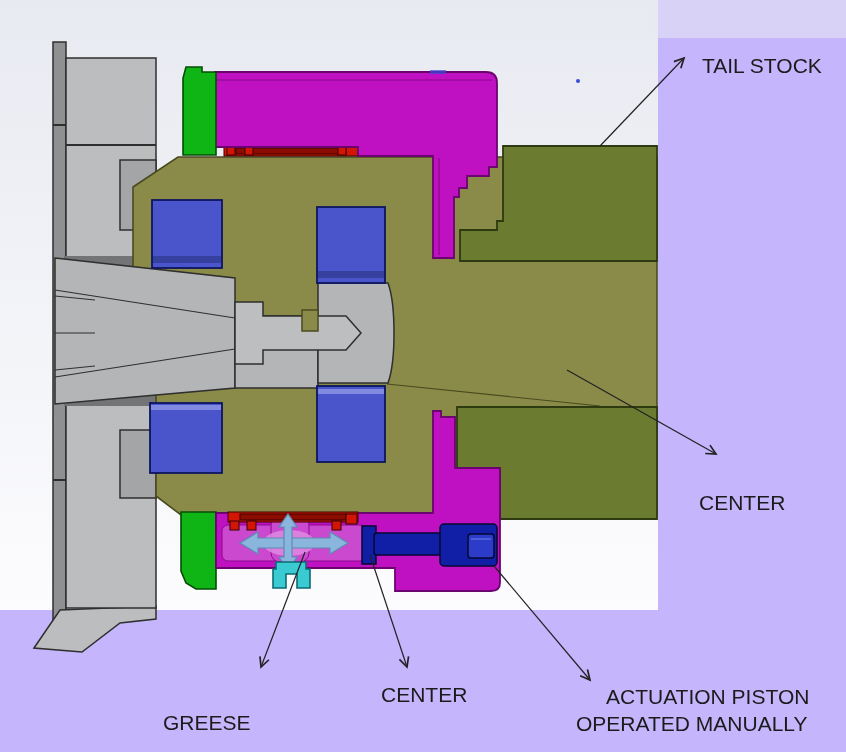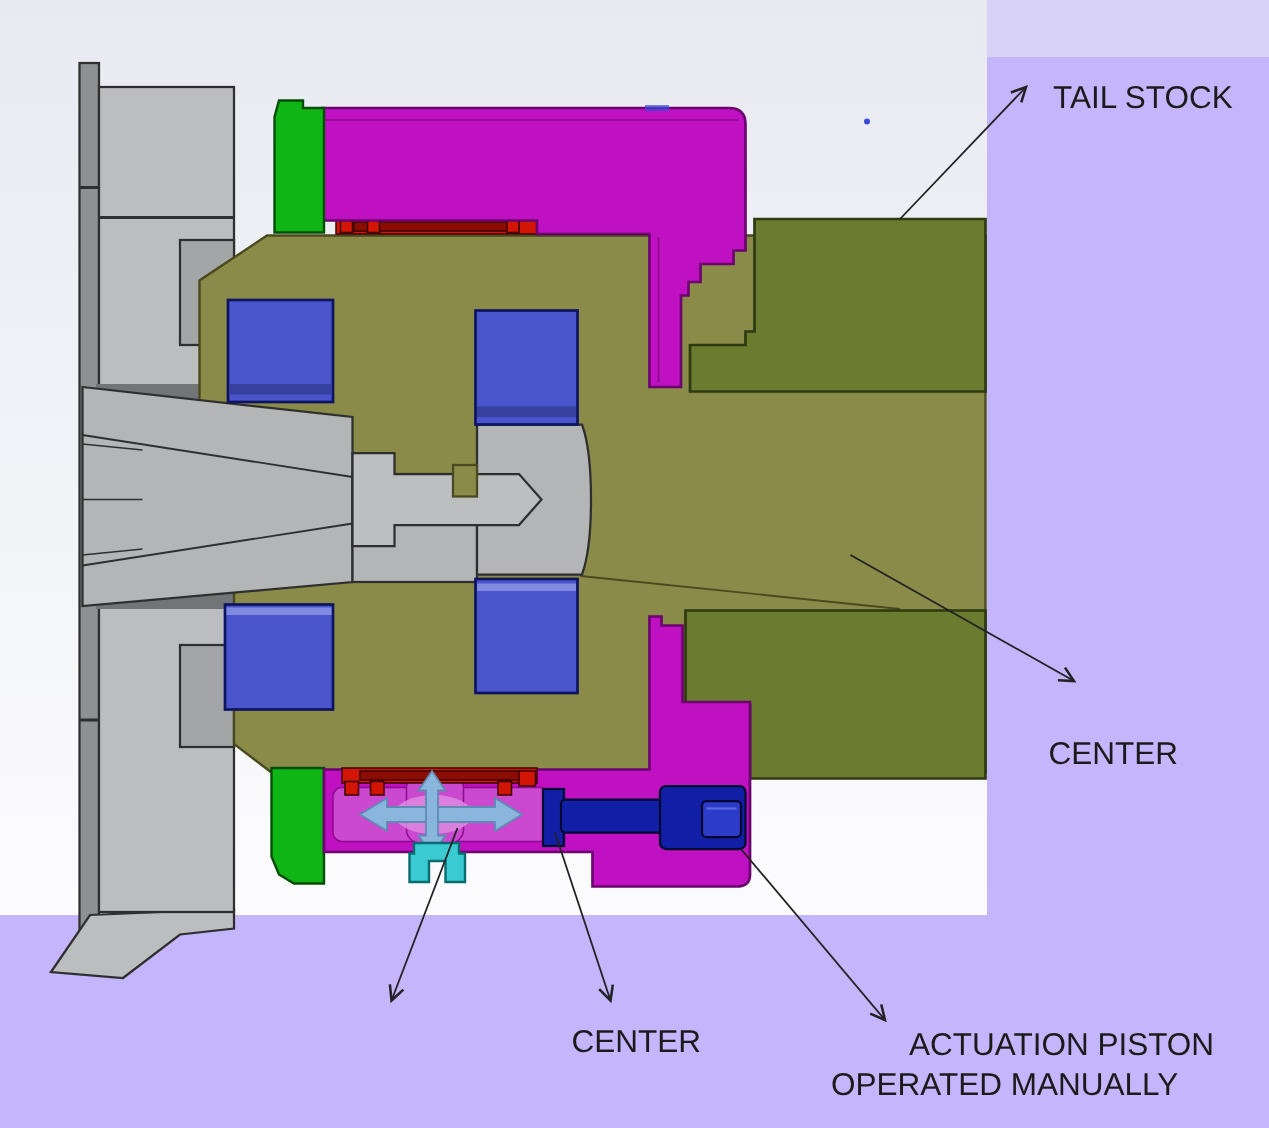--- a/index.html
+++ b/index.html
@@ -132,17 +132,18 @@
     <line x1="600" y1="146" x2="684" y2="58" marker-end="url(#arrowhead)"></line>
     <line x1="567" y1="370" x2="716" y2="454" marker-end="url(#arrowhead)"></line>
     <line x1="305" y1="552" x2="261" y2="667" marker-end="url(#arrowhead)"></line>
     <line x1="370" y1="555" x2="407" y2="667" marker-end="url(#arrowhead)"></line>
     <line x1="494" y1="566" x2="590" y2="680" marker-end="url(#arrowhead)"></line>
   </g>
 </svg>
 
 <div class="cad-label" style="left:702px;top:51px;">TAIL STOCK</div>
 <div class="cad-label" style="left:699px;top:464px;margin-top:24px;">CENTER</div>
+<div class="cad-label" style="left:163px;top:708px;">GREESE</div>
 <div class="cad-label" style="left:381px;top:680px;">CENTER</div>
 <div class="cad-label" style="left:606px;top:682px;">ACTUATION PISTON</div>
-<div class="cad-label" style="left:554px;top:709px;">OPERATED MANUALLY</div>
+<div class="cad-label" style="left:576px;top:709px;">OPERATED MANUALLY</div>
 
 </div>
 
 </body></html>

